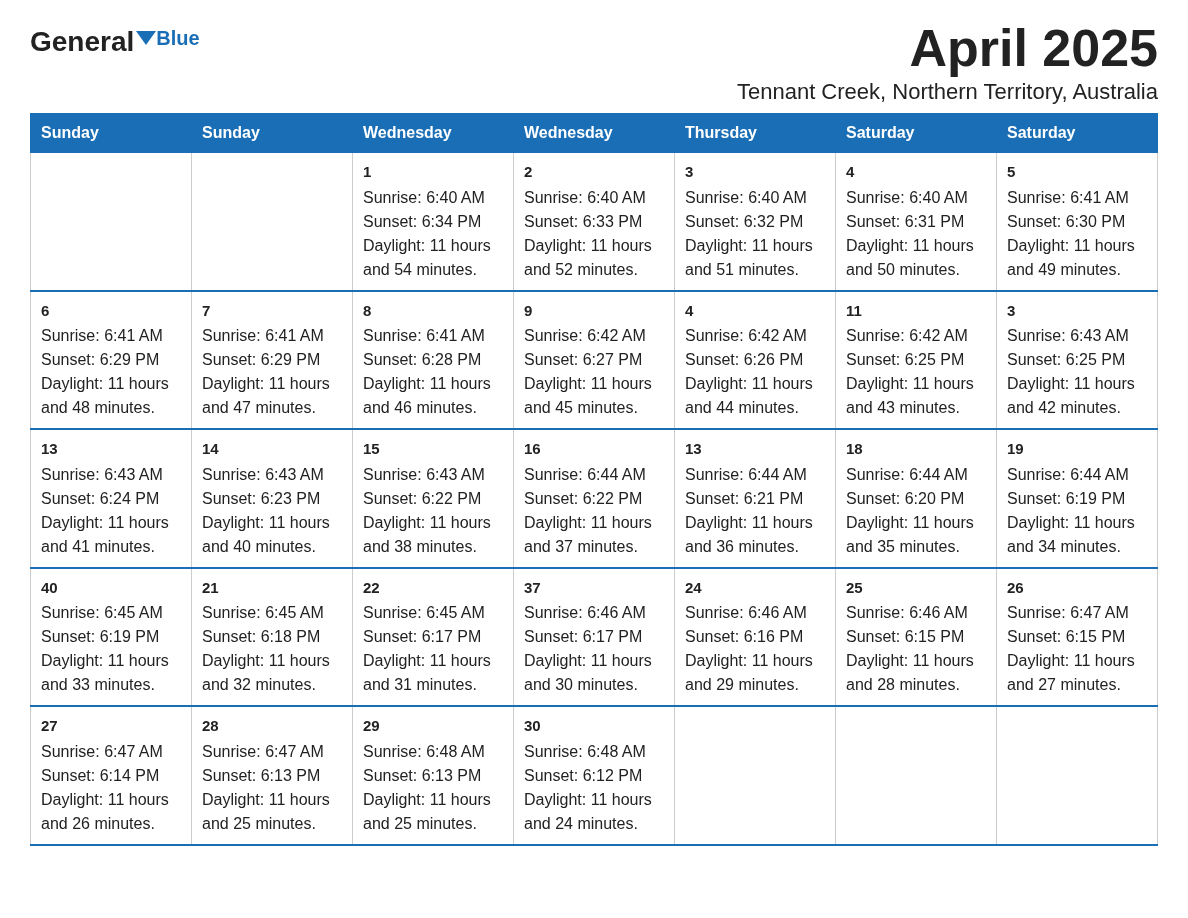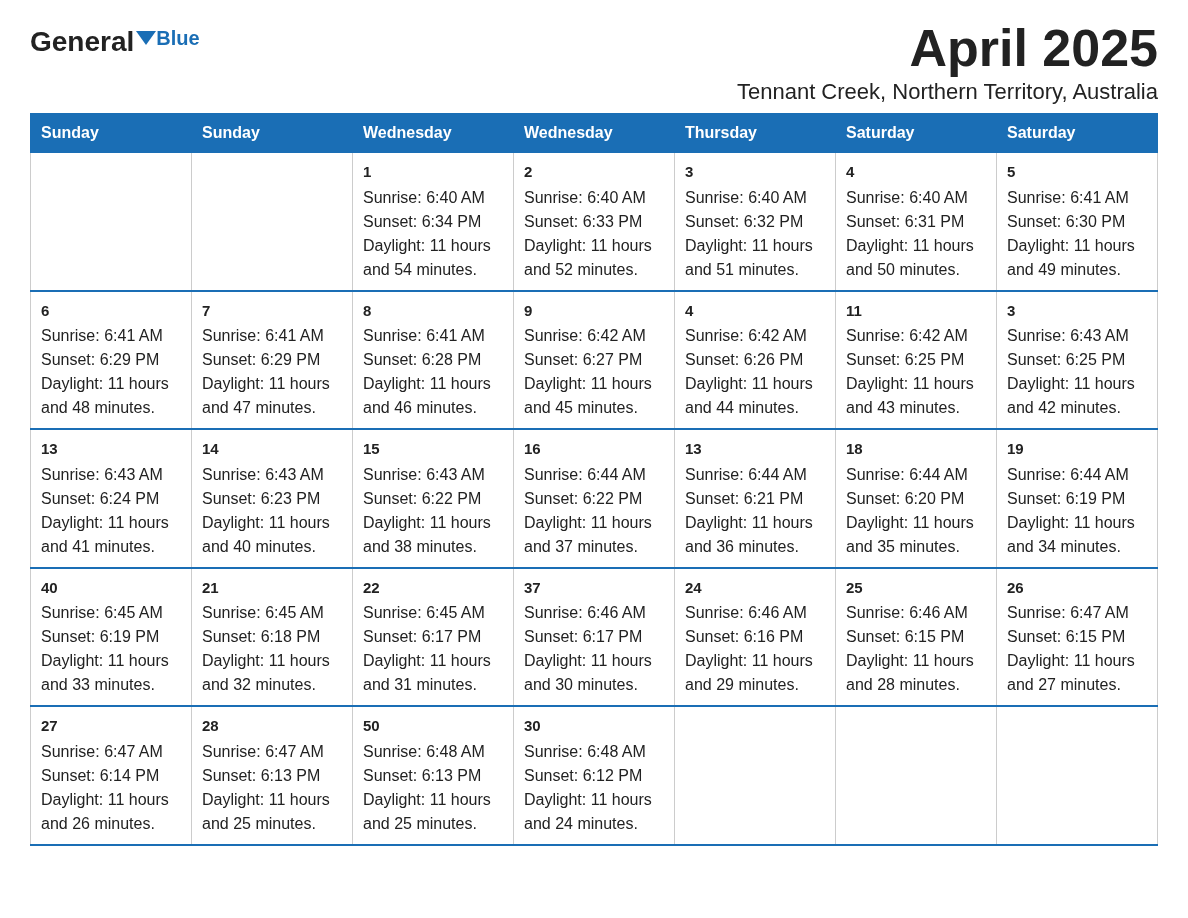--- a/index.html
+++ b/index.html
@@ -249,21 +249,21 @@
       <tr>
         <td>
           <span class="day-number">27</span>
           <div class="day-info">Sunrise: 6:47 AM<br>Sunset: 6:14 PM<br>Daylight: 11 hours and 26 minutes.</div>
         </td>
         <td>
           <span class="day-number">28</span>
           <div class="day-info">Sunrise: 6:47 AM<br>Sunset: 6:13 PM<br>Daylight: 11 hours and 25 minutes.</div>
         </td>
         <td>
-          <span class="day-number">50</span>
+          <span class="day-number">29</span>
           <div class="day-info">Sunrise: 6:48 AM<br>Sunset: 6:13 PM<br>Daylight: 11 hours and 25 minutes.</div>
         </td>
         <td>
           <span class="day-number">30</span>
           <div class="day-info">Sunrise: 6:48 AM<br>Sunset: 6:12 PM<br>Daylight: 11 hours and 24 minutes.</div>
         </td>
         <td class="empty"></td>
         <td class="empty"></td>
         <td class="empty"></td>
       </tr>

